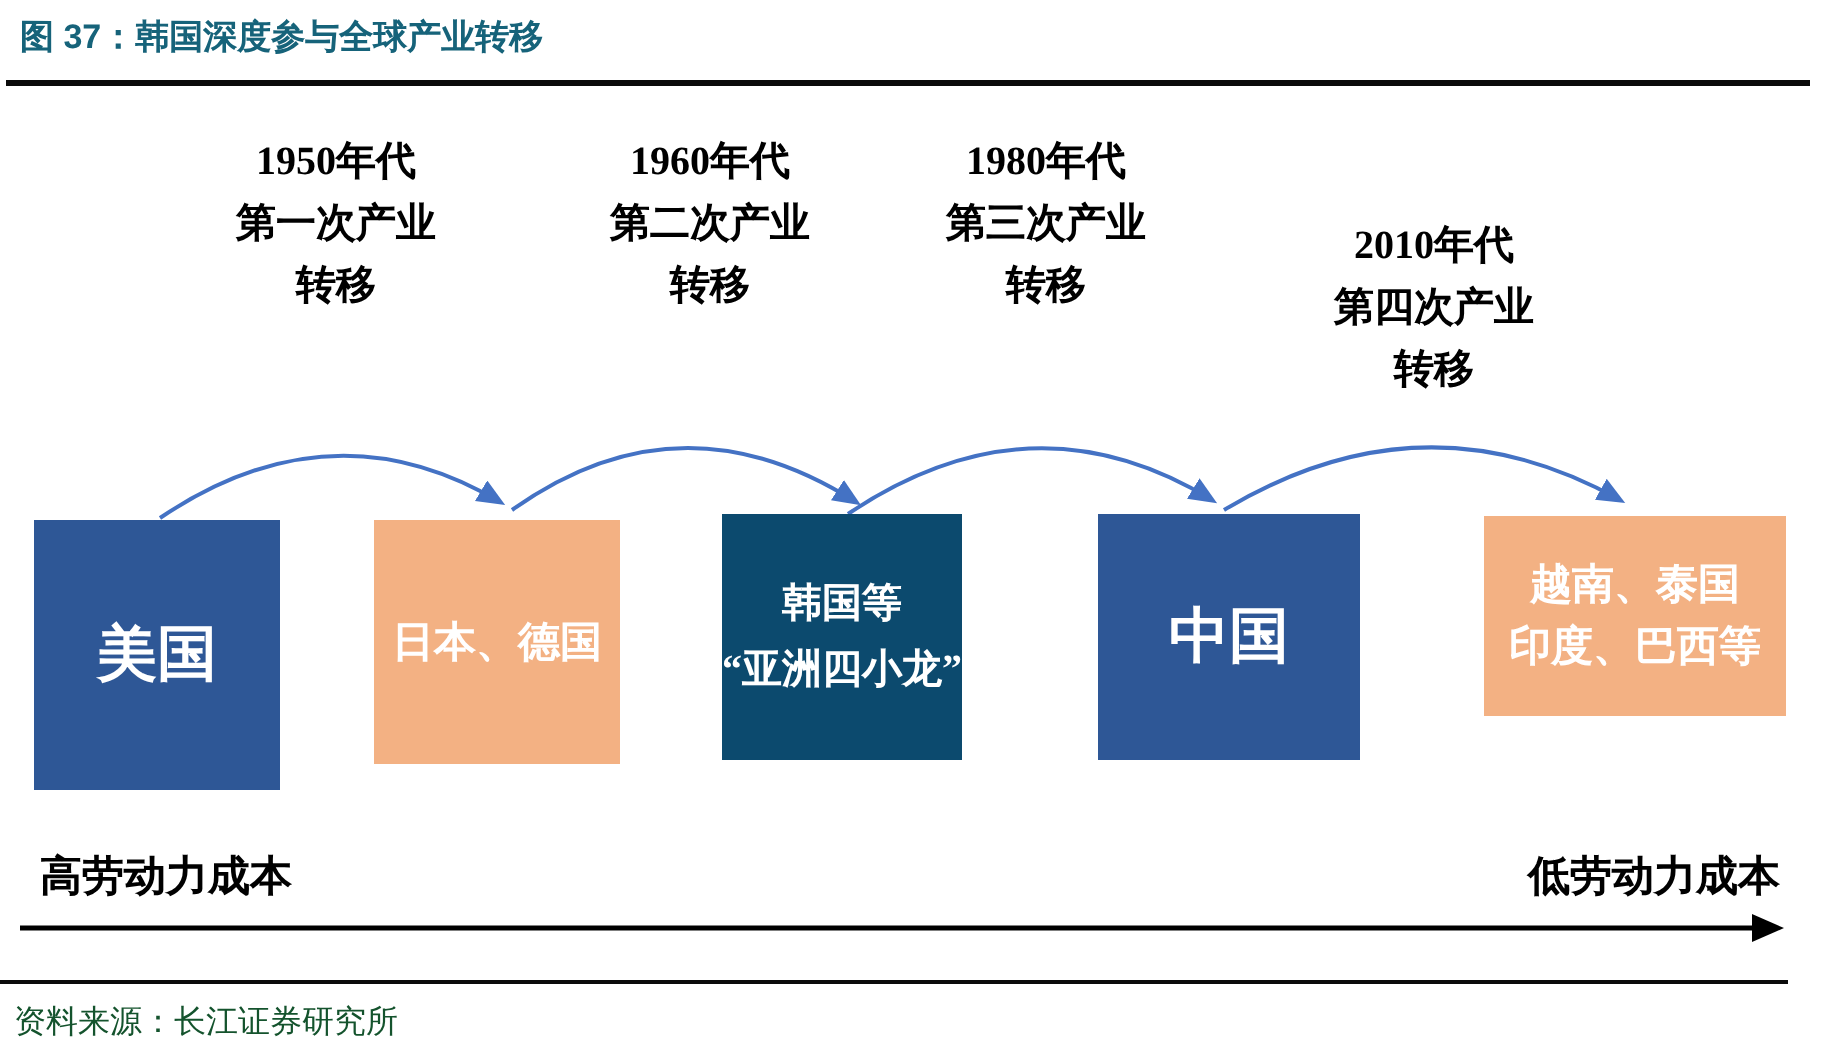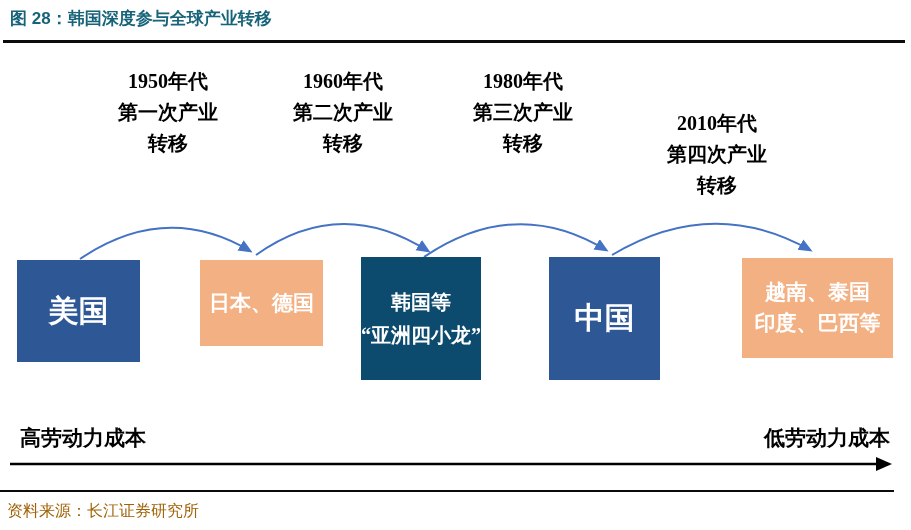--- a/index.html
+++ b/index.html
@@ -2,46 +2,46 @@
 <html><head>
 <meta charset="utf-8">
 <style>
   html,body{margin:0;padding:0;background:#fff;}
   .page{position:relative;width:911px;height:530px;background:#ffffff;overflow:hidden;
         font-family:"Liberation Sans",sans-serif;}
   .title{position:absolute;left:10px;top:7px;font-size:17px;font-weight:bold;color:#16637A;}
   .title-rule{position:absolute;left:3px;top:40px;width:902px;height:3px;background:#0b0b0b;}
   .era{position:absolute;top:66px;width:180px;text-align:center;
        font-family:"Liberation Serif",serif;font-weight:bold;color:#000;font-size:20px;line-height:31px;}
-  .era-1{left:78px;}  .era-2{left:253px;}  .era-3{left:433px;}  .era-4{left:627px;margin-top:42px;}
+  .era-1{left:78px;}  .era-2{left:265px;}  .era-3{left:433px;}  .era-4{left:627px;margin-top:42px;}
   .arrows{position:absolute;left:0;top:195px;width:911px;height:72px;}
   .box{position:absolute;display:flex;flex-direction:column;align-items:center;justify-content:center;
        color:#ffffff;font-family:"Liberation Serif",serif;font-weight:bold;text-align:center;}
   .box-blue{background:#2E5796;}
   .box-orange{background:#F3B183;}
   .box-red{background:#0c4a6e;align-items:center;}
-  .box-1{left:17px;top:260px;width:123px;height:102px;font-size:30px;}
-  .box-2{left:200px;top:260px;width:123px;height:86px;font-size:21px;}
+  .box-1{left:17px;top:260px;width:123px;height:135px;font-size:30px;}
+  .box-2{left:187px;top:260px;width:123px;height:122px;font-size:21px;}
   .box-3{left:361px;top:257px;width:120px;height:123px;font-size:20px;line-height:33px;}
-  .box-4{left:549px;top:257px;width:111px;height:123px;font-size:30px;}
+  .box-4{left:549px;top:257px;width:131px;height:123px;font-size:30px;}
   .box-5{left:742px;top:258px;width:151px;height:100px;font-size:21px;line-height:31px;}
   .axis-label{position:absolute;top:424px;font-size:21px;font-weight:bold;color:#000;
               font-family:"Liberation Serif",serif;}
   .axis-left{left:20px;}
   .axis-right{right:21px;}
   .axis-svg{position:absolute;left:0;top:453px;width:911px;height:22px;}
   .bottom-rule{position:absolute;left:0;top:490px;width:894px;height:2px;background:#0b0b0b;}
-  .source{position:absolute;left:7px;top:501px;font-size:16px;color:#a16207;}
+  .source{position:absolute;left:7px;top:501px;font-size:16px;color:#14532d;}
 </style>
 </head>
 <body>
 
 <div class="page">
 
-  <div class="title">图 28：韩国深度参与全球产业转移</div>
+  <div class="title">图 37：韩国深度参与全球产业转移</div>
   <div class="title-rule"></div>
 
   <div class="era era-1">
     <div>1950年代</div>
     <div>第一次产业</div>
     <div>转移</div>
   </div>
   <div class="era era-2">
     <div>1960年代</div>
     <div>第二次产业</div>

